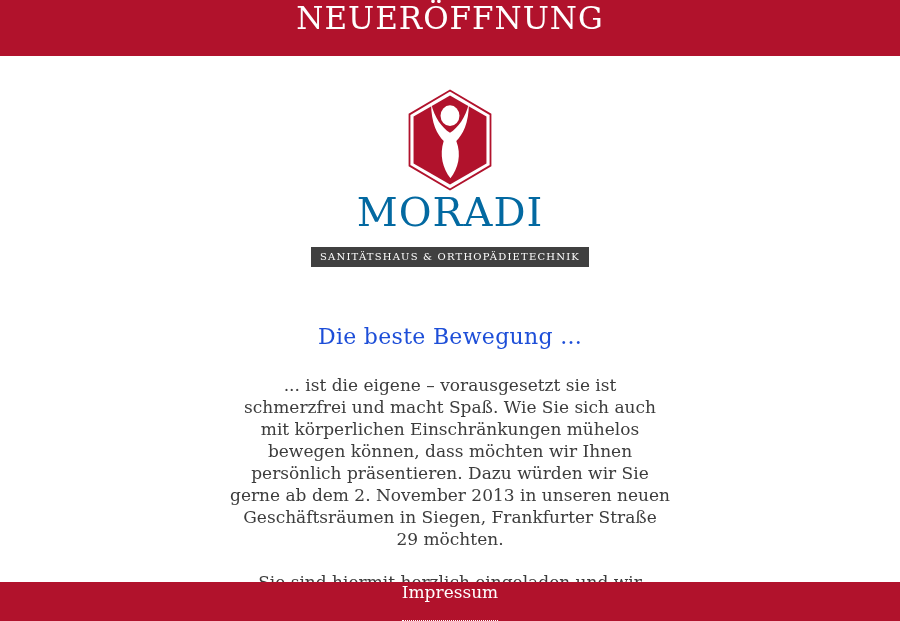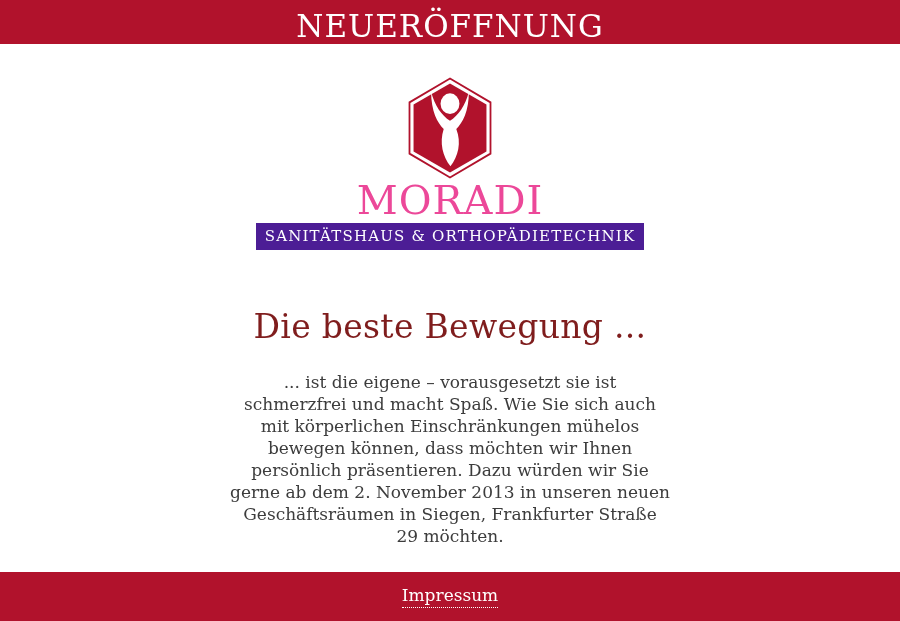--- a/index.html
+++ b/index.html
@@ -4,80 +4,79 @@
 <style>
   * { margin: 0; padding: 0; box-sizing: border-box; }
   html, body { width: 900px; height: 621px; }
   body {
     position: relative;
     background: #ffffff;
     font-family: "DejaVu Serif", "Liberation Serif", serif;
     overflow: hidden;
   }
   .top-banner {
-    height: 44px;
+    height: 56px;
     background: #B1122C;
     display: flex;
-    align-items: flex-end;
+    align-items: flex-start;
     justify-content: center;
   }
   .top-banner .banner-text {
     color: #ffffff;
     font-size: 31px;
     letter-spacing: 1px;
     font-weight: 500;
   }
   .logo-block {
     padding-top: 33px;
     text-align: center;
   }
   .logo-icon { display: block; margin: 0 auto; }
   .brand-name {
-    color: #ec4899;
+    color: #0369a1;
     font-size: 40px;
     font-weight: 500;
     letter-spacing: 1px;
     line-height: 1.0;
     margin-top: 1px;
   }
   .brand-tagline {
     display: inline-block;
-    background: #4c1d95;
+    background: #404040;
     color: #ffffff;
-    font-size: 15px;
+    font-size: 10px;
     letter-spacing: 1.2px;
     padding: 4px 9px 5px 9px;
-    margin-top: 3px;
+    margin-top: 15px;
   }
   .page-heading {
     margin-top: 57px;
     text-align: center;
-    color: #7f1d1d;
-    font-size: 33px;
+    color: #1d4ed8;
+    font-size: 22px;
     font-weight: 500;
     letter-spacing: 0.3px;
   }
   .content {
     width: 440px;
     margin: 0 auto;
     text-align: center;
     color: #3C3C3C;
     font-size: 17px;
     line-height: 22px;
   }
   .content p.para-1 { margin-top: 25px; }
   .content p.para-2 { margin-top: 21px; }
   .content .bold { font-weight: normal; }
   .bottom-banner {
     position: absolute;
     left: 0; right: 0; bottom: 0;
-    height: 49px;
+    height: 39px;
     background: #B1122C;
     display: flex;
-    align-items: center;
     justify-content: center;
   }
   .impressum-link {
     color: #ffffff;
     font-size: 17px;
     text-decoration: none;
     border-bottom: 1px dotted #ffffff;
     padding-bottom: 2px;
     cursor: pointer;
   }

